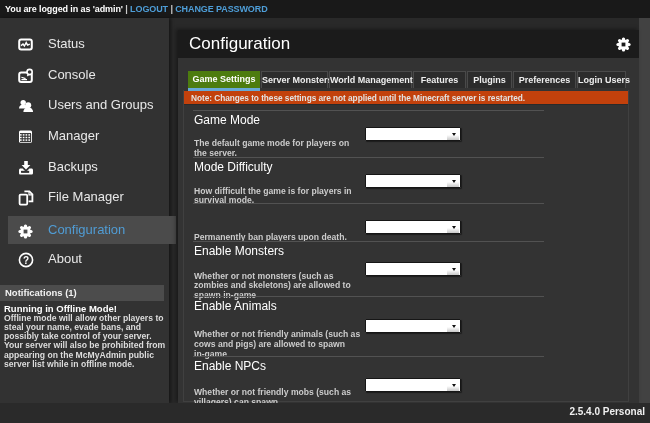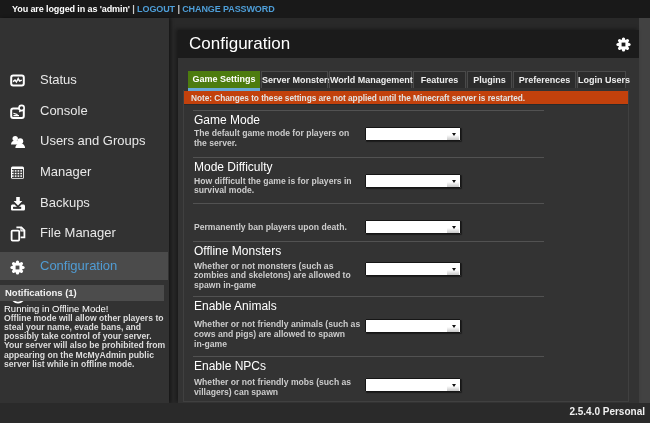--- a/index.html
+++ b/index.html
@@ -1,41 +1,41 @@
 <!DOCTYPE html>
 <html><head>
 <meta charset="utf-8">
 <style>
 * { margin:0; padding:0; box-sizing:border-box; }
 html,body { width:650px; height:423px; overflow:hidden; background:#292929;
   font-family:"Liberation Sans", sans-serif; }
 
 
 #topbar { position:absolute; left:0; top:0; width:650px; height:18px; background:#191919;
-  color:#fff; font-size:9px; font-weight:bold; line-height:18px; padding-left:12px;
+  color:#fff; font-size:9px; font-weight:bold; line-height:18px; padding-left:5px;
   letter-spacing:-0.1px; white-space:nowrap; }
 #topbar .lnk { color:#4e9ed8; }
 
 
 #scrollstrip { position:absolute; left:639px; top:18px; width:11px; height:385px; background:#424242; }
 
 
 #sidebar { position:absolute; left:0; top:18px; width:169px; height:385px; background:#323232; box-shadow:2px 0 3px rgba(0,0,0,0.45); }
-.mitem { position:absolute; left:0; width:169px; height:30px; color:#e8e8e8; font-size:13px;margin-top:36px; }
+.mitem { position:absolute; left:8px; width:169px; height:30px; color:#e8e8e8; font-size:13px; }
 .mitem .lbl { position:absolute; left:40px; top:0; line-height:30px; }
 .mitem svg { position:absolute; left:10px; top:8px; }
 .mitem.sel { background:#4b4b4b; width:168px; height:28px; }
 .mitem.sel .lbl { line-height:28px; }
 .mitem.sel .lbl { color:#509cd4; }
 
 
 #nhead { position:absolute; left:0; top:267px; width:164px; height:16px; background:#4c4c4c;
   color:#f2f2f2; font-size:9.5px; font-weight:bold; line-height:16px; padding-left:5px; }
 #nbody { position:absolute; left:4px; top:285px; width:162px; color:#ddd; }
-#nbody .t { font-size:9.5px; font-weight:normal; color:#fff; line-height:11px; }
+#nbody .t { font-size:9.5px; font-weight:bold; color:#fff; line-height:11px; }
 #nbody .p { font-size:8.6px; font-weight:bold; line-height:9.15px; }
 
 
 #botbar { position:absolute; left:0; top:403px; width:650px; height:20px; background:#2a2a2a;
   color:#f0f0f0; font-size:10px; font-weight:bold; line-height:18px; text-align:right;
   padding-right:5px; }
 
 
 #panel { position:absolute; left:178px; top:30px; width:461px; height:373px; background:#333; box-shadow:-2px -1px 4px rgba(0,0,0,0.4); }
 #phead { position:absolute; left:0; top:0; width:461px; height:28px; background:#1b1b1b;
@@ -53,21 +53,21 @@
 #cbox { position:absolute; left:5px; top:60px; width:446px; height:312px;
   border:1px solid #404040; border-top:none; }
 #notebar { position:absolute; left:0; top:0; width:444px; height:14px; background:#c2410c;
   border-bottom:1px solid #2a2a2a; color:#e3e3e3; font-size:8.3px; font-weight:bold;
   line-height:14px; padding-left:7px; letter-spacing:-0.05px; }
 
 
 .sep { position:absolute; left:15px; width:351px; height:1px; background:#525252; }
 .stitle { position:absolute; left:16px; color:#fff; font-size:12px; line-height:14px; }
 .sdesc { position:absolute; left:16px; color:#ccc; font-size:8.6px; font-weight:bold;
-  line-height:9.9px; }
+  line-height:9.9px;margin-top:10px; }
 .ssel { position:absolute; left:187px; width:96px; height:14px; background:#fff;
   border:1px solid #161616; border-radius:1px; box-shadow:1px 1px 1px rgba(0,0,0,0.45); }
 .ssel:after { content:""; position:absolute; right:1px; bottom:0; width:12px; height:5px;
   background:linear-gradient(rgba(255,255,255,0),#c8c8c8); }
 .ssel:before { content:""; position:absolute; right:4px; top:5px; width:0; height:0; z-index:2;
   border-left:2.5px solid transparent; border-right:2.5px solid transparent; border-top:3.5px solid #111; }
 </style>
 </head>
 <body>
 
@@ -194,21 +194,21 @@
   <div class="sep" style="top:126.5px"></div>
   <div class="stitle" style="top:129.5px">Mode Difficulty</div>
   <div class="sdesc" style="top:146.5px">How difficult the game is for players in<br>survival mode.</div>
   <div class="ssel" style="top:143.5px"></div>
 
   <div class="sep" style="top:172.5px"></div>
   <div class="sdesc" style="top:193px">Permanently ban players upon death.</div>
   <div class="ssel" style="top:189.5px"></div>
 
   <div class="sep" style="top:211px"></div>
-  <div class="stitle" style="top:214px">Offline Monsters</div>
+  <div class="stitle" style="top:214px">Enable Monsters</div>
   <div class="sdesc" style="top:231.5px">Whether or not monsters (such as<br>zombies and skeletons) are allowed to<br>spawn in-game</div>
   <div class="ssel" style="top:231.5px"></div>
 
   <div class="sep" style="top:266.3px"></div>
   <div class="stitle" style="top:269.3px">Enable Animals</div>
   <div class="sdesc" style="top:290px">Whether or not friendly animals (such as<br>cows and pigs) are allowed to spawn<br>in-game</div>
   <div class="ssel" style="top:289px"></div>
 
   <div class="sep" style="top:325.9px"></div>
   <div class="stitle" style="top:328.9px">Enable NPCs</div>

